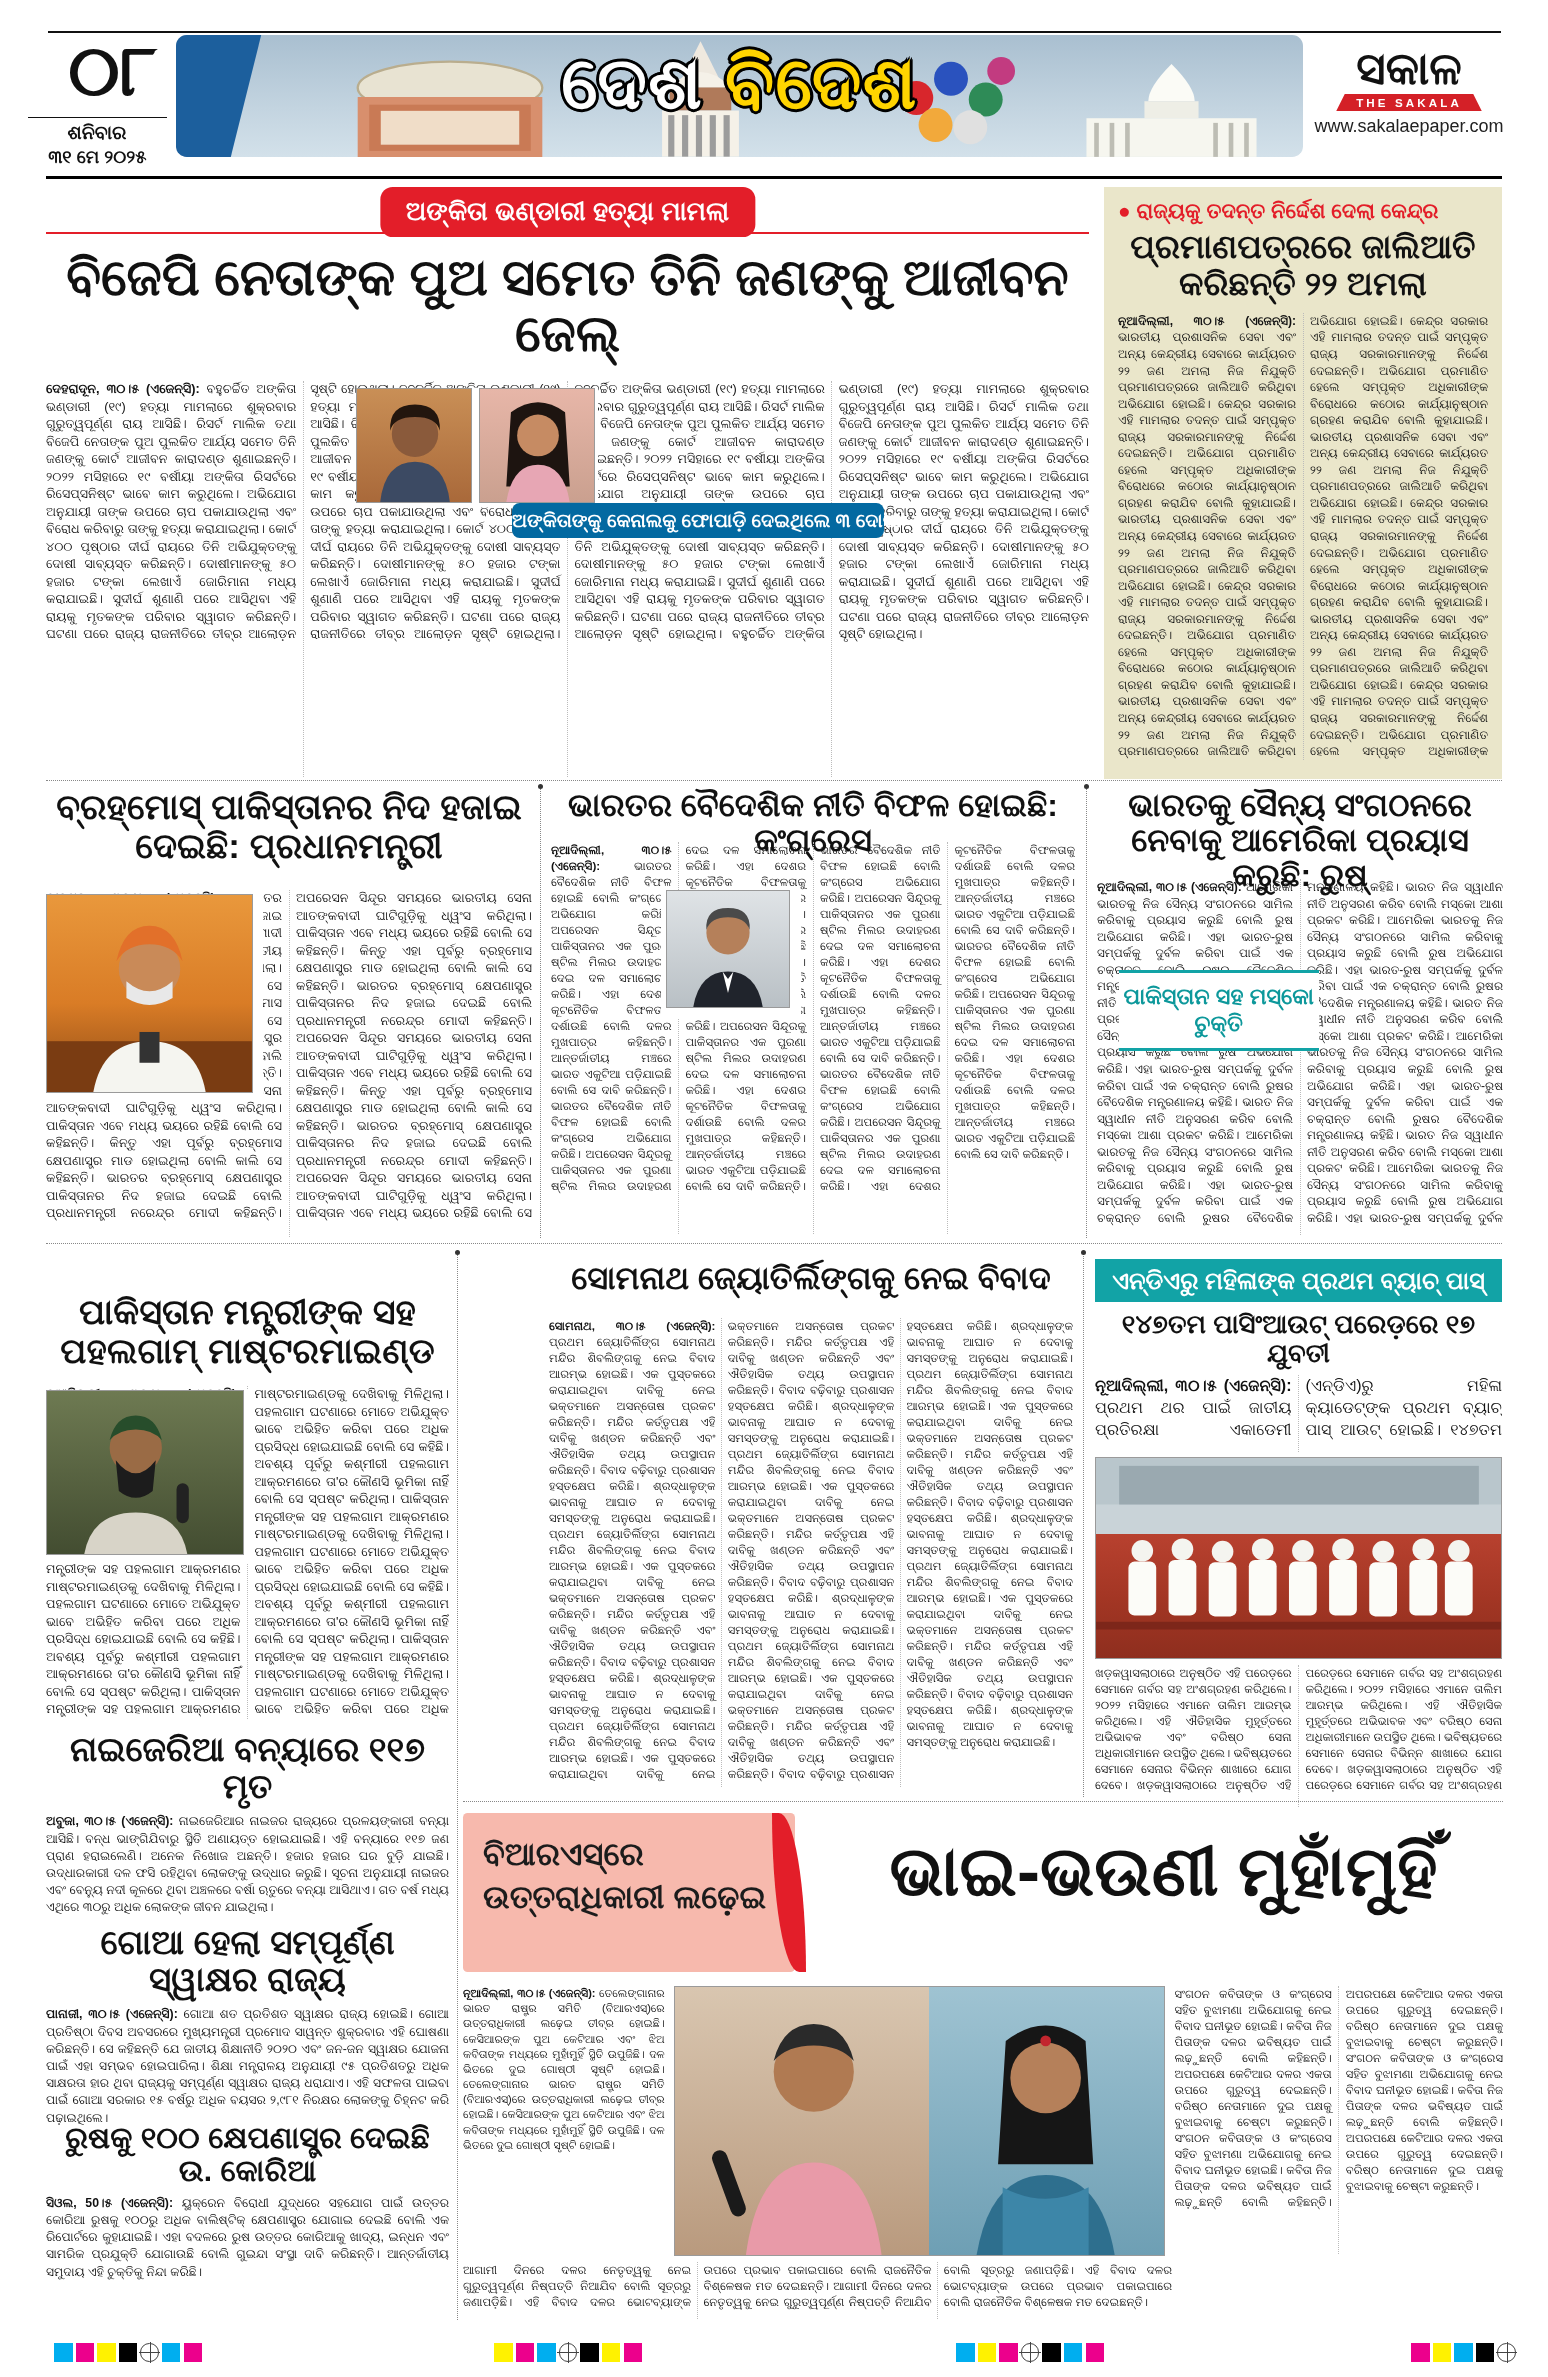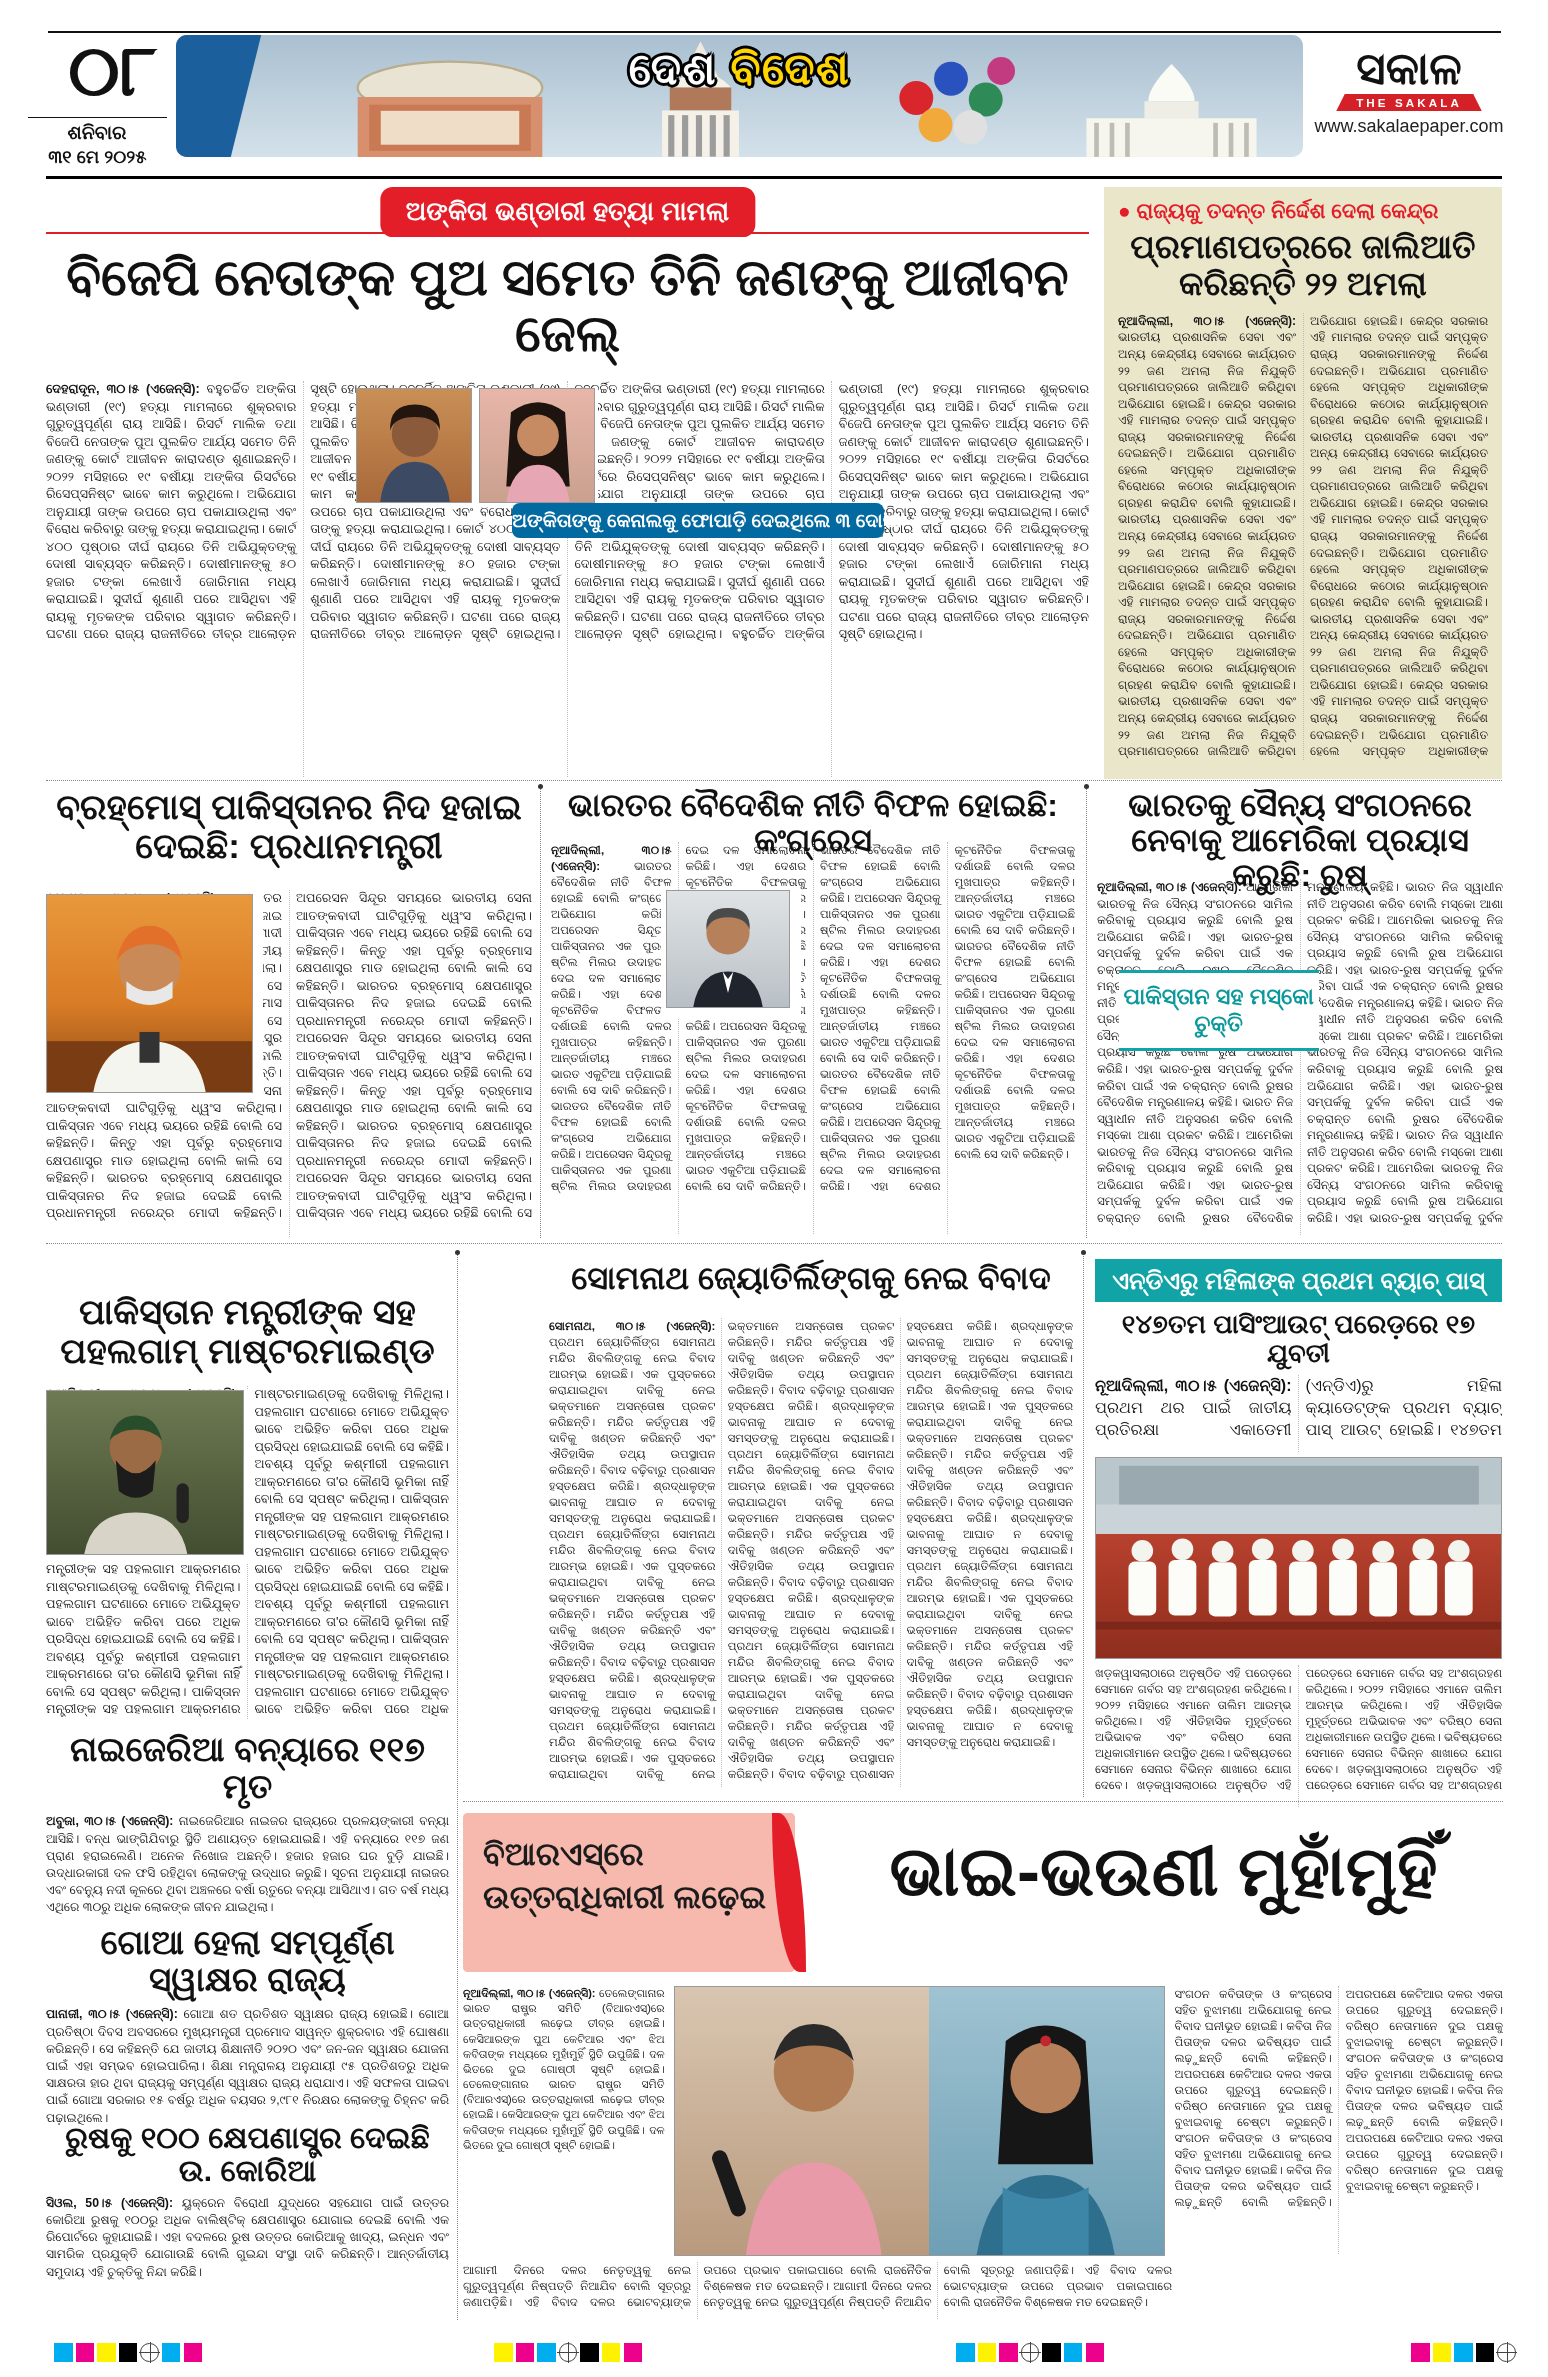--- a/index.html
+++ b/index.html
@@ -9,21 +9,21 @@
   .ctr{text-align:center;}
   
   .topline{left:48px;top:31px;width:1453px;border-top:2.3px solid #111;}
   .pagenum{left:51px;top:35px;width:123px;font-size:71px;font-weight:800;text-align:center;line-height:1;}
   .pn-rule{left:28px;top:117px;width:139px;border-top:1.5px solid #111;}
   .day{left:20px;top:122px;width:154px;font-size:19px;font-weight:700;text-align:center;}
   .date{left:12.3px;top:147px;width:170px;font-size:18px;font-weight:700;text-align:center;}
   .banner{left:176px;top:35px;width:1127px;height:122px;border-radius:10.8px;overflow:hidden;
           background:linear-gradient(180deg,#a9bfd0 0%,#c3d4e0 60%,#d3e1ea 100%);}
   .banner .wedge{position:absolute;left:-23px;top:0;width:93px;height:122px;background:#1c5f9d;transform:skewX(-14deg);}
-  .masthead{position:absolute;left:0;right:0;top:12.3px;text-align:center;font-size:44px;font-weight:900;line-height:1;
+  .masthead{position:absolute;left:0;right:0;top:12.3px;text-align:center;font-size:72px;font-weight:900;line-height:1;
             letter-spacing:1.5px;
             text-shadow:2.3px 2.3px 0 #000,-2.3px -2.3px 0 #000,2.3px -2.3px 0 #000,-2.3px 2.3px 0 #000,0 3.1px 0 #000,3.1px 0 0 #000,-3.1px 0 0 #000,0 -3.1px 0 #000;}
   .mh-white{color:#fff;} .mh-yellow{color:#ffd400;}
   .brand{left:1305px;top:45px;width:208px;text-align:center;}
   .brand-name{font-size:45px;font-weight:900;line-height:1.05;}
   .brand-ribbon{display:inline-block;margin-top:1.5px;background:#d42027;color:#fff;font-size:11.6px;font-weight:700;
                 letter-spacing:3.1px;padding:2.3px 20px;clip-path:polygon(6% 0,94% 0,100% 100%,0 100%);}
   .brand-url{font-size:18px;color:#222;margin-top:4.6px;}
   .headrule{left:46px;top:176px;width:1456px;border-top:3.1px solid #000;}
   

